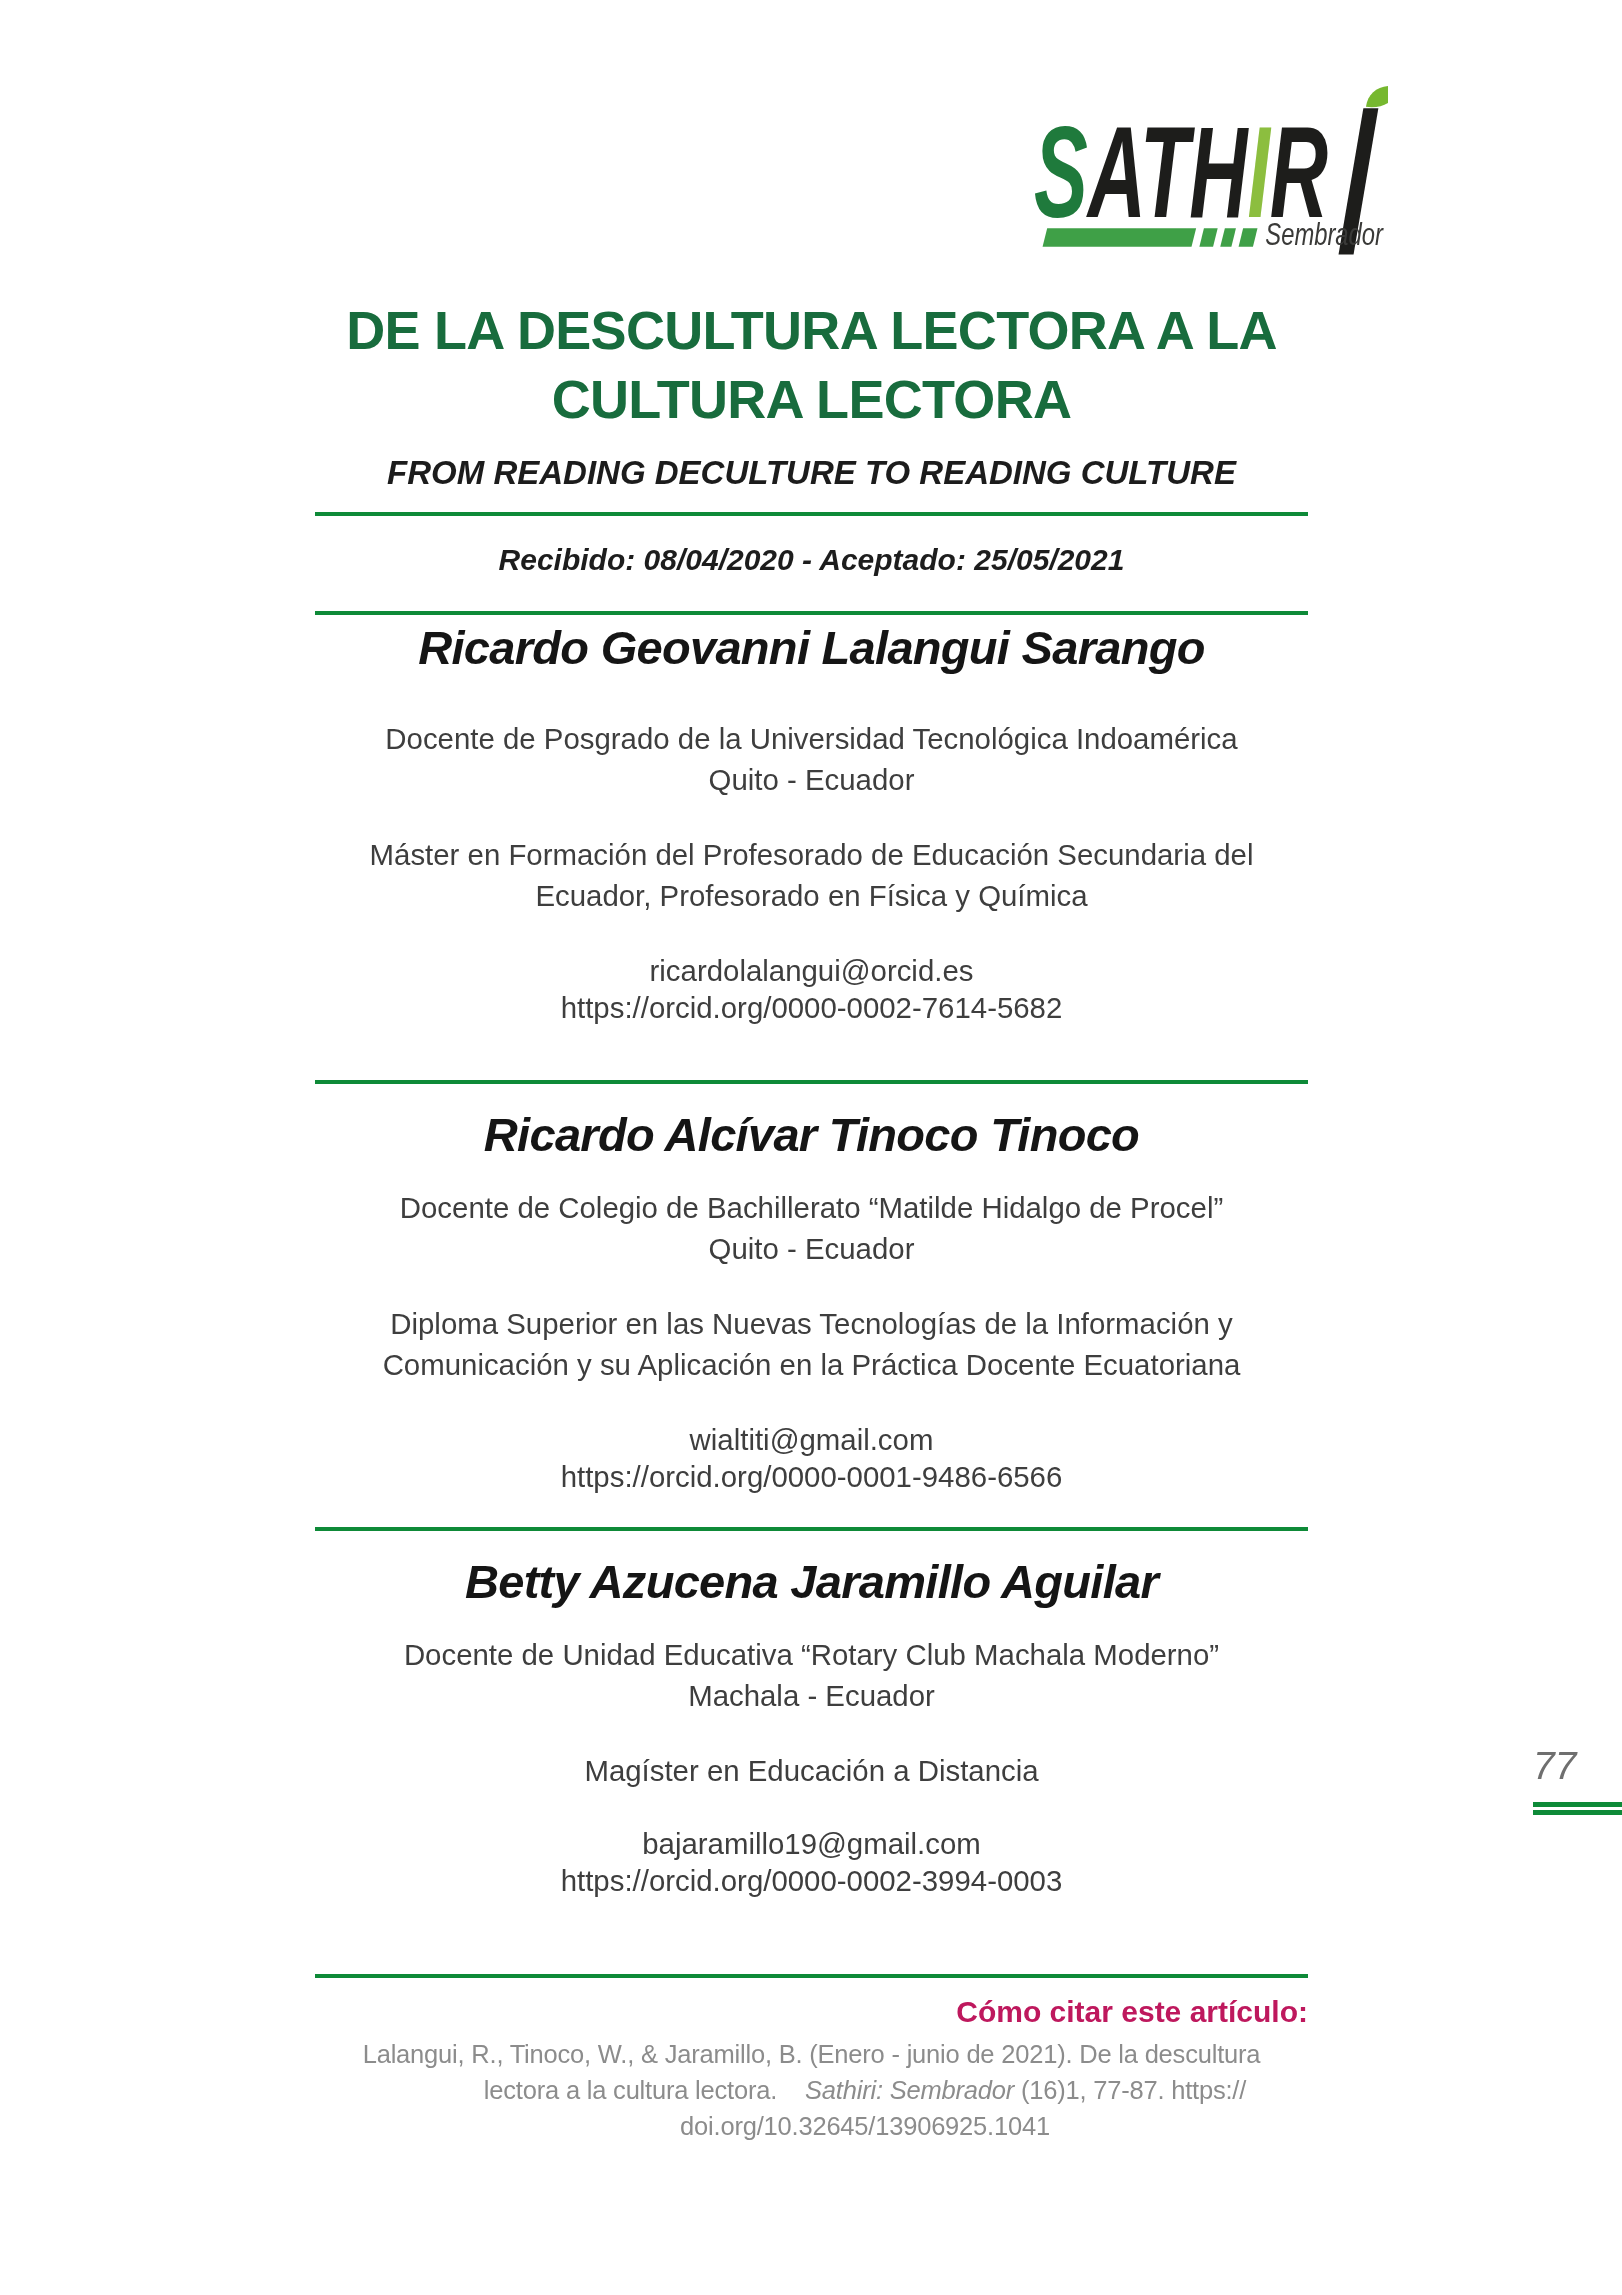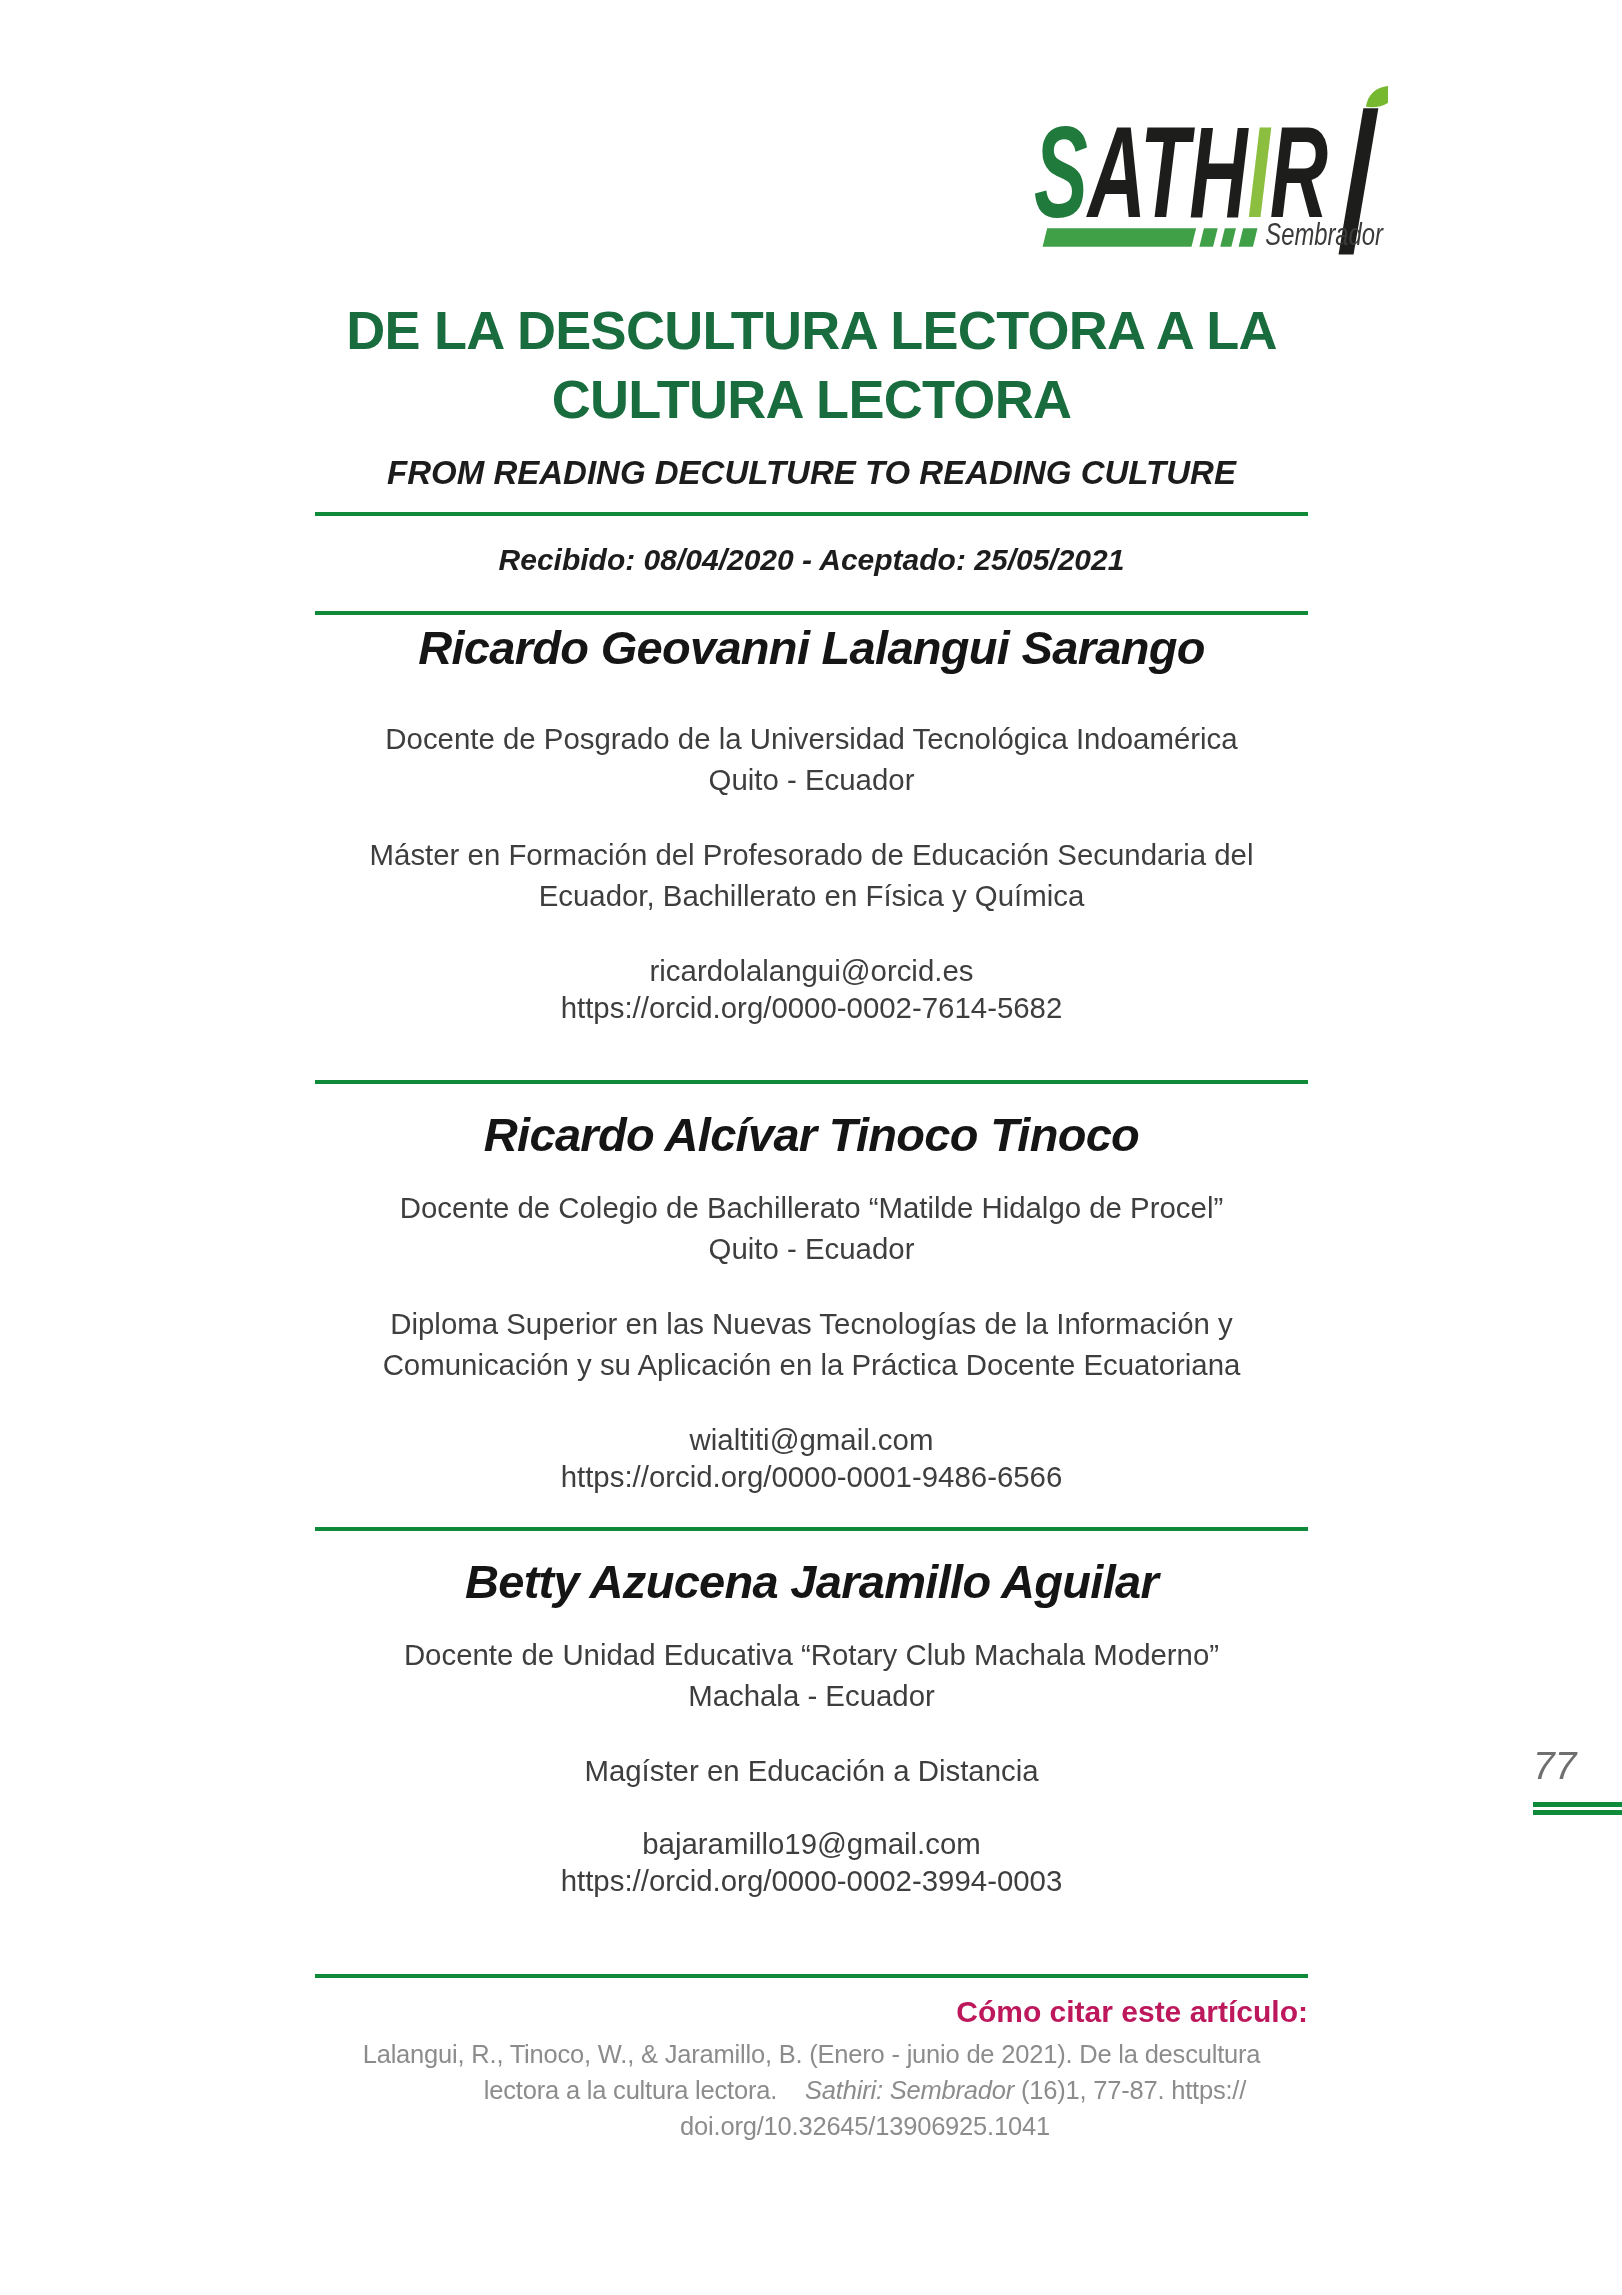--- a/index.html
+++ b/index.html
@@ -93,21 +93,21 @@
   <div class="rule" style="top:611px"></div>
 
   <div>
     <div class="content-abs author-name" style="top:619px">Ricardo Geovanni Lalangui Sarango</div>
     <div class="content-abs" style="top:718px">
       <div class="info-line">Docente de Posgrado de la Universidad Tecnológica Indoamérica</div>
       <div class="info-line">Quito - Ecuador</div>
     </div>
     <div class="content-abs" style="top:834px">
       <div class="info-line">Máster en Formación del Profesorado de Educación Secundaria del</div>
-      <div class="info-line">Ecuador, Bachillerato en Física y Química</div>
+      <div class="info-line">Ecuador, Profesorado en Física y Química</div>
     </div>
     <div class="content-abs contact-line" style="top:952px">ricardolalangui@orcid.es</div>
     <div class="content-abs contact-line" style="top:989px">https://orcid.org/0000-0002-7614-5682</div>
   </div>
 
   <div class="rule" style="top:1080px"></div>
 
   <div>
     <div class="content-abs author-name" style="top:1106px">Ricardo Alcívar Tinoco Tinoco</div>
     <div class="content-abs" style="top:1187px">

